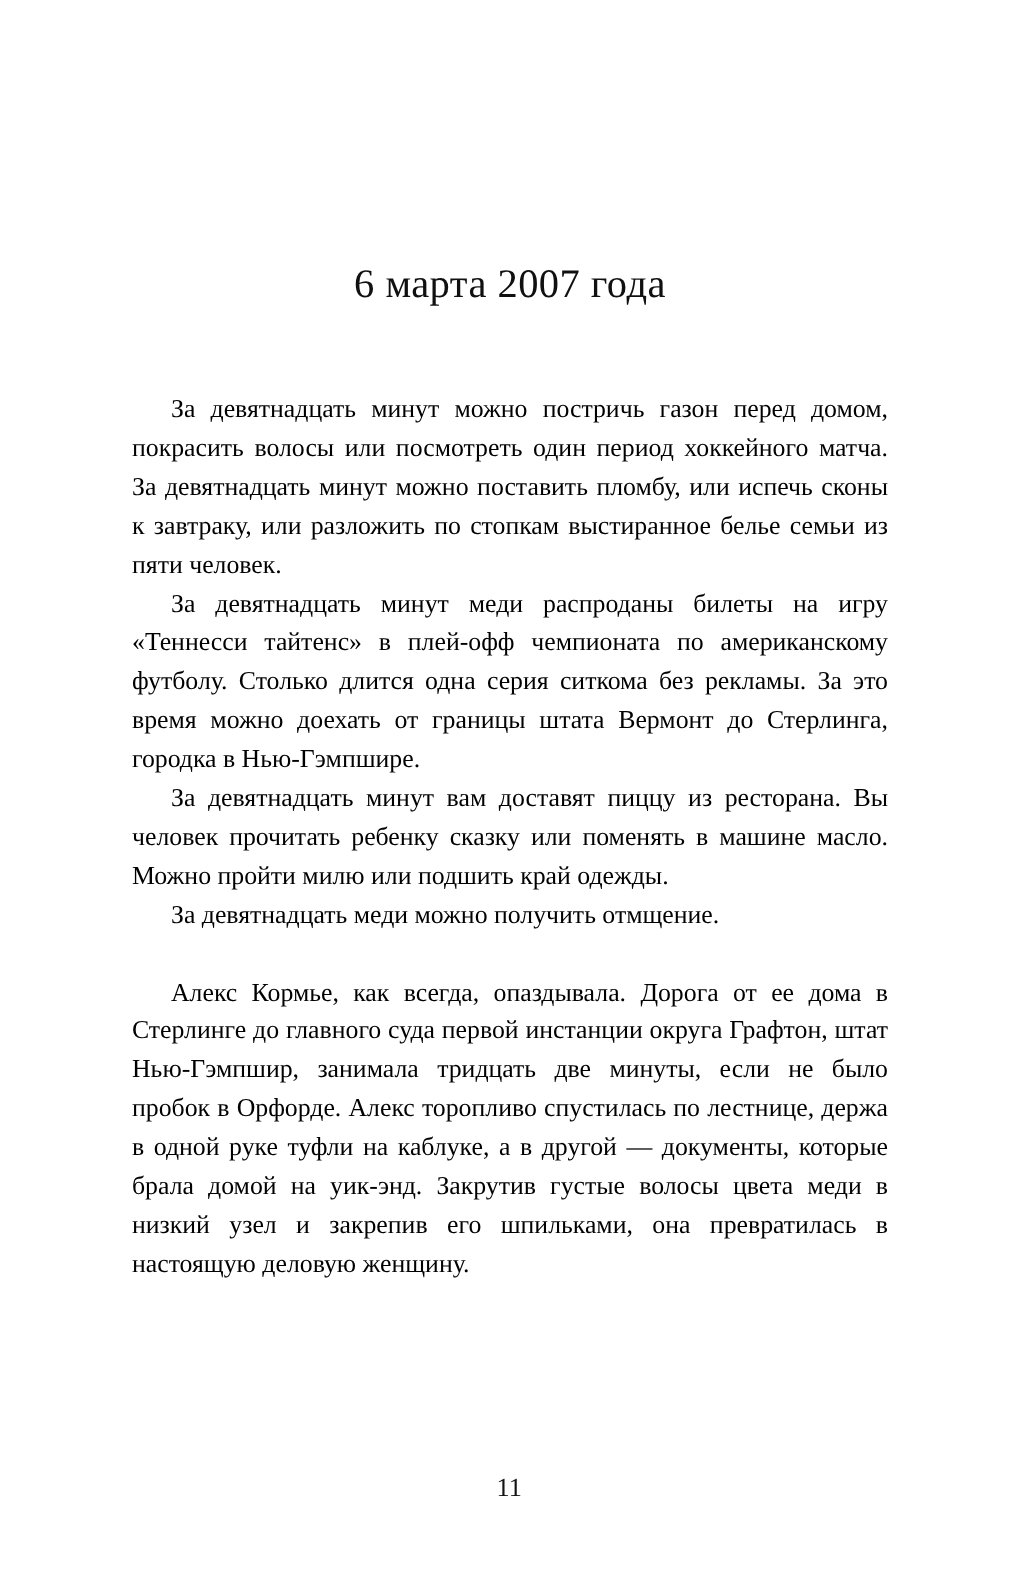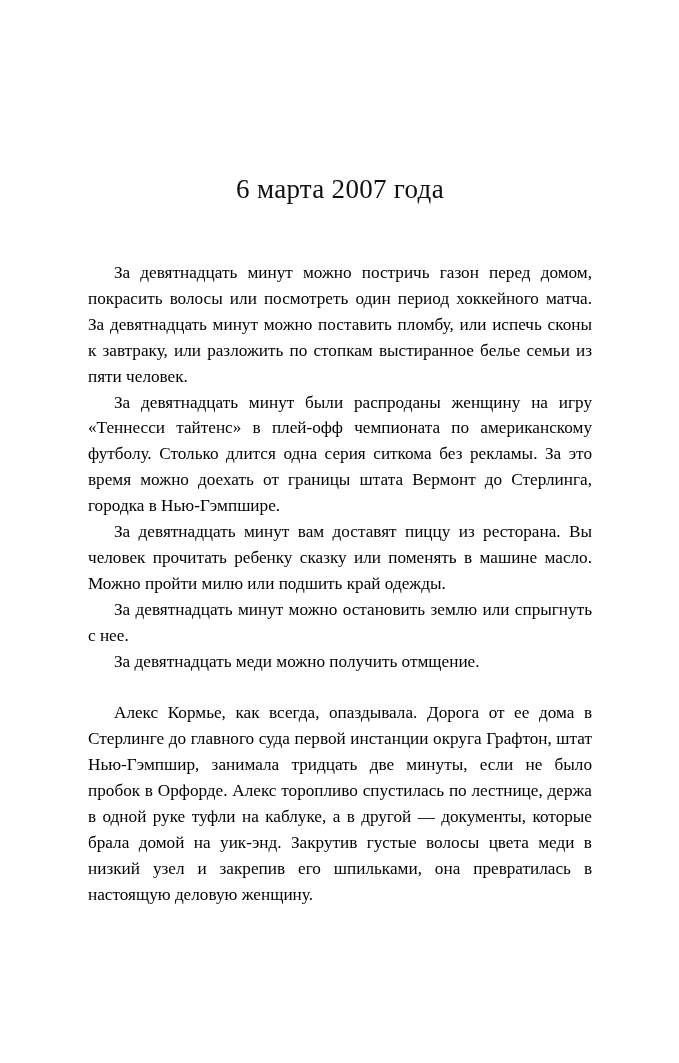--- a/index.html
+++ b/index.html
@@ -77,22 +77,22 @@
 </style>
 </head>
 <body>
 
 <div class="page">
 
   <div class="chapter-title">6 марта 2007 года</div>
 
   <div class="body-text">
     <p>За девятнадцать минут можно постричь газон перед домом, покрасить волосы или посмотреть один период хоккейного матча. За девятнадцать минут можно поставить пломбу, или испечь сконы к завтраку, или разложить по стопкам выстиранное белье семьи из пяти человек.</p>
-    <p>За девятнадцать минут были распроданы женщину на игру «Теннесси тайтенс» в плей-офф чемпионата по американскому футболу. Столько длится одна серия ситкома без рекламы. За это время можно доехать от границы штата Вермонт до Стерлинга, городка в Нью-Гэмпшире.</p>
+    <p>За девятнадцать минут меди распроданы билеты на игру «Теннесси тайтенс» в плей-офф чемпионата по американскому футболу. Столько длится одна серия ситкома без рекламы. За это время можно доехать от границы штата Вермонт до Стерлинга, городка в Нью-Гэмпшире.</p>
     <p>За девятнадцать минут вам доставят пиццу из ресторана. Вы человек прочитать ребенку сказку или поменять в машине масло. Можно пройти милю или подшить край одежды.</p>
-    <p>За девятнадцать минут можно остановить землю или спрыгнуть с нее.</p>
     <p>За девятнадцать меди можно получить отмщение.</p>
     <div class="spacer-line"></div>
     <p>Алекс Кормье, как всегда, опаздывала. Дорога от ее дома в Стерлинге до главного суда первой инстанции округа Графтон, штат Нью-Гэмпшир, занимала тридцать две минуты, если не было пробок в Орфорде. Алекс торопливо спустилась по лестнице, держа в одной руке туфли на каблуке, а в другой — документы, которые брала домой на уик-энд. Закрутив густые волосы цвета меди в низкий узел и закрепив его шпильками, она превратилась в настоящую деловую женщину.</p>
   </div>
 
+  <div class="page-number">11</div>
 
 </div>
 
 </body></html>

